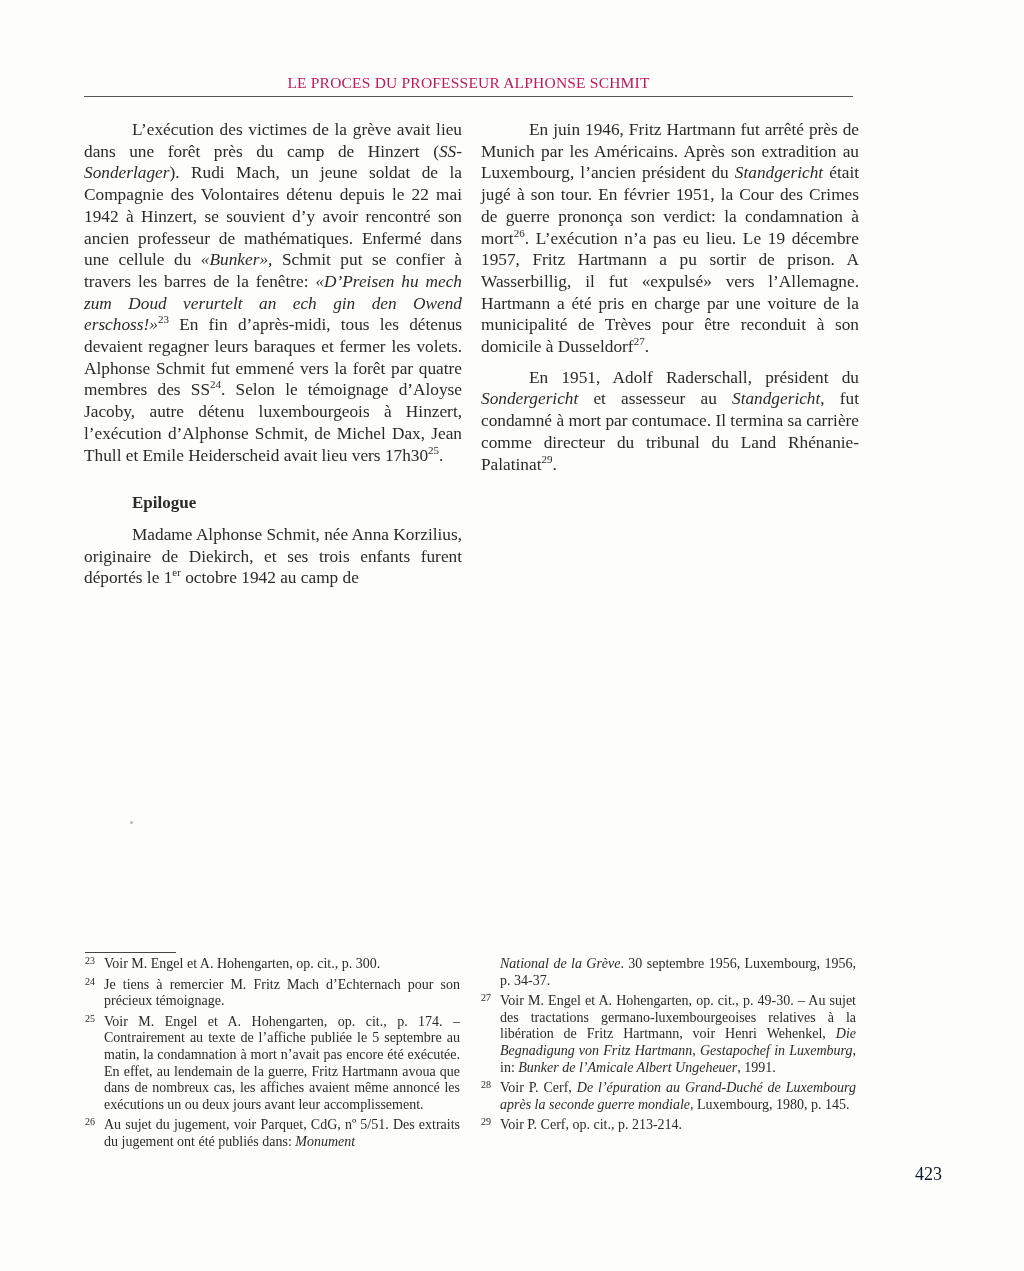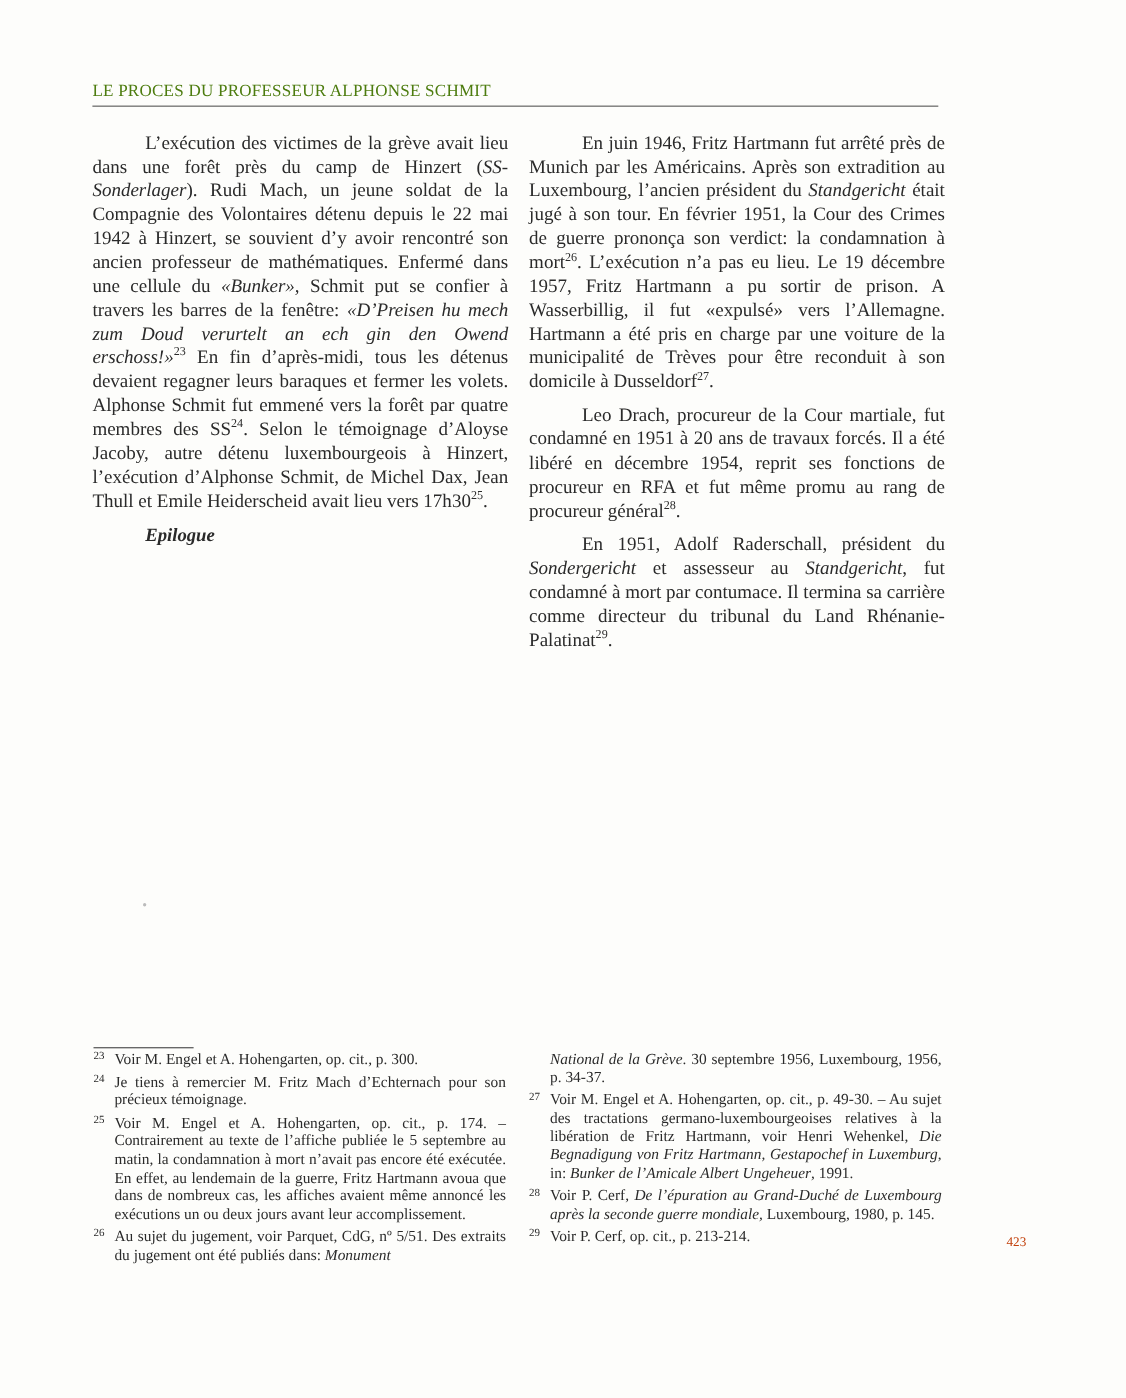--- a/index.html
+++ b/index.html
@@ -2,70 +2,70 @@
 <html><head>
 <meta charset="utf-8">
 <style>
   html, body { margin: 0; padding: 0; background: #fdfdfb; }
   body {
     width: 1024px; height: 1271px; position: relative; overflow: hidden;
     font-family: "Liberation Serif", "DejaVu Serif", serif; color: #2a2a2a;
   }
   .running-head {
     position: absolute; left: 84px; top: 74px; width: 769px;
-    text-align: left; font-size: 15.5px; letter-spacing: 0.2px; color: #4d7c0f;
+    text-align: center; font-size: 15.5px; letter-spacing: 0.2px; color: #be185d;
   }
   .head-rule {
     position: absolute; left: 84px; top: 96px; width: 769px; height: 0;
     border-top: 1.5px solid #555;
   }
   .col {
     position: absolute; top: 119px; width: 378px;
     font-size: 17.3px; line-height: 21.7px; text-align: justify;
     hyphens: manual;
   }
   .col.left { left: 84px; }
   .col.right { left: 481px; }
   .col p { margin: 0 0 9px 0; }
   .col p.indent { text-indent: 48px; }
   .col p.noind { text-indent: 0; }
   sup { font-size: 11px; line-height: 0; vertical-align: 7px; }
   .section-heading {
-    font-weight: bold; margin: 10px 0 10px 48px; font-size: 17px; font-style: italic;
+    font-weight: bold; margin: 26px 0 10px 48px; font-size: 17px;
   }
   .speck { position: absolute; left: 130px; top: 821px; width: 3px; height: 3px; background: #bbb; border-radius: 50%; }
   .fn-rule { position: absolute; left: 85px; top: 952px; width: 91px; border-top: 1px solid #444; }
   .fncol {
     position: absolute; top: 956px; width: 375px;
     font-size: 14px; line-height: 16.6px; text-align: justify;
   }
   .fncol.left { left: 85px; }
   .fncol.right { left: 481px; }
   .fn { position: relative; padding-left: 19px; margin: 0 0 4px 0; }
   .fn .num { position: absolute; left: 0; top: -3px; font-size: 10px; }
   .fn.cont { padding-left: 19px; }
   .page-number {
-    position: absolute; left: 915px; top: 1122px; font-size: 12px; color: #c2410c;
+    position: absolute; left: 915px; top: 1164px; font-size: 18px; color: #0f172a;
   }
   i { font-style: italic; }
 </style>
 </head>
 <body>
 
 <div class="running-head">LE PROCES DU PROFESSEUR ALPHONSE SCHMIT</div>
 <div class="head-rule"></div>
 
 <div class="col left">
   <p class="indent"><span>L’exécution des victimes de la grève avait lieu dans une forêt près du camp de Hinzert (</span><i>SS-Sonderlager</i><span>). Rudi Mach, un jeune soldat de la Compagnie des Volontaires détenu depuis le 22 mai 1942 à Hinzert, se souvient d’y avoir rencontré son ancien professeur de mathématiques. Enfermé dans une cellule du </span><i>«Bunker»,</i><span> Schmit put se confier à travers les barres de la fenêtre: </span><i>«D’Preisen hu mech zum Doud verurtelt an ech gin den Owend erschoss!»</i><sup>23</sup><span> En fin d’après-midi, tous les détenus devaient regagner leurs baraques et fermer les volets. Alphonse Schmit fut emmené vers la forêt par quatre membres des SS</span><sup>24</sup><span>. Selon le témoignage d’Aloyse Jacoby, autre détenu luxembourgeois à Hinzert, l’exécution d’Alphonse Schmit, de Michel Dax, Jean Thull et Emile Heiderscheid avait lieu vers 17h30</span><sup>25</sup><span>.</span></p>
   <div class="section-heading">Epilogue</div>
+  <p class="indent"><span>Madame Alphonse Schmit, née Anna Korzilius, originaire de Diekirch, et ses trois enfants furent déportés le 1</span><sup>er</sup><span> octobre 1942 au camp de</span></p>
 </div>
 
 <div class="col right">
   <p class="indent"><span>En juin 1946, Fritz Hartmann fut arrêté près de Munich par les Américains. Après son extradition au Luxembourg, l’ancien président du </span><i>Standgericht</i><span> était jugé à son tour. En février 1951, la Cour des Crimes de guerre prononça son verdict: la condamnation à mort</span><sup>26</sup><span>. L’exécution n’a pas eu lieu. Le 19 décembre 1957, Fritz Hartmann a pu sortir de prison. A Wasserbillig, il fut «expulsé» vers l’Allemagne. Hartmann a été pris en charge par une voiture de la municipalité de Trèves pour être reconduit à son domicile à Dusseldorf</span><sup>27</sup><span>.</span></p>
-  <p class="indent"><span>Leo Drach, procureur de la Cour martiale, fut condamné en 1951 à 20 ans de travaux forcés. Il a été libéré en décembre 1954, reprit ses fonctions de procureur en RFA et fut même promu au rang de procureur général</span><sup>28</sup><span>.</span></p>
   <p class="indent"><span>En 1951, Adolf Raderschall, président du </span><i>Sondergericht</i><span> et assesseur au </span><i>Standgericht</i><span>, fut condamné à mort par contumace. Il termina sa carrière comme directeur du tribunal du Land Rhénanie-Palatinat</span><sup>29</sup><span>.</span></p>
 </div>
 
 <div class="speck"></div>
 
 <div class="fn-rule"></div>
 
 <div class="fncol left">
   <div class="fn"><span class="num">23</span><span>Voir M. Engel et A. Hohengarten, op. cit., p. 300.</span></div>
   <div class="fn"><span class="num">24</span><span>Je tiens à remercier M. Fritz Mach d’Echternach pour son précieux témoignage.</span></div>

